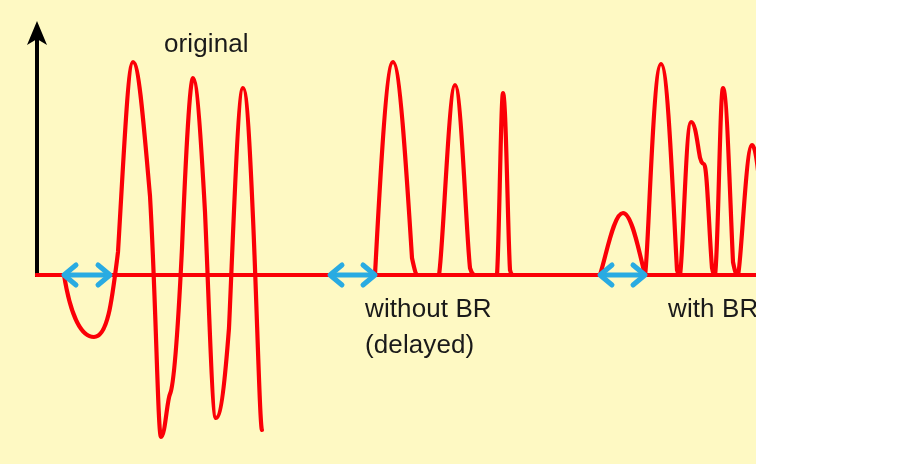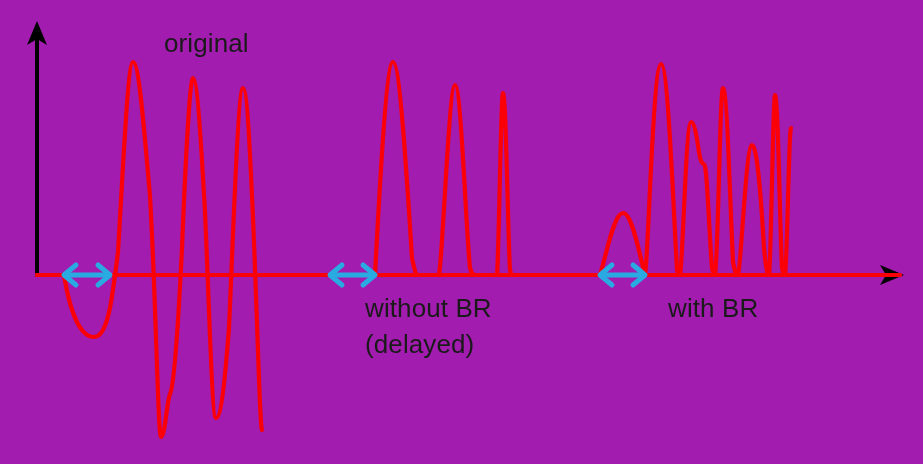--- a/index.html
+++ b/index.html
@@ -5,23 +5,23 @@
   html, body {
     margin: 0;
     padding: 0;
     background: #ffffff;
   }
   body {
     font-family: "Liberation Sans", sans-serif;
   }
   #figure-root {
     position: relative;
-    width: 923px;
+    width: 756px;
     height: 464px;
-    background: #a21caf;
+    background: #fef9c3;
     overflow: hidden;
   }
   #figure-svg {
     position: absolute;
     left: 0;
     top: 0;
     width: 923px;
     height: 464px;
     display: block;
   }

